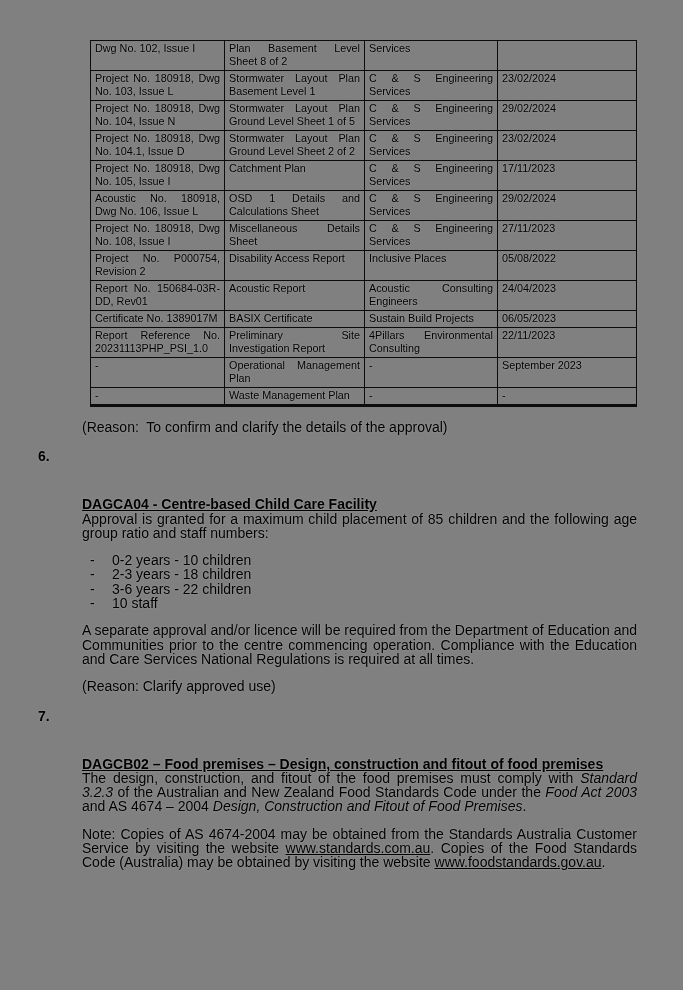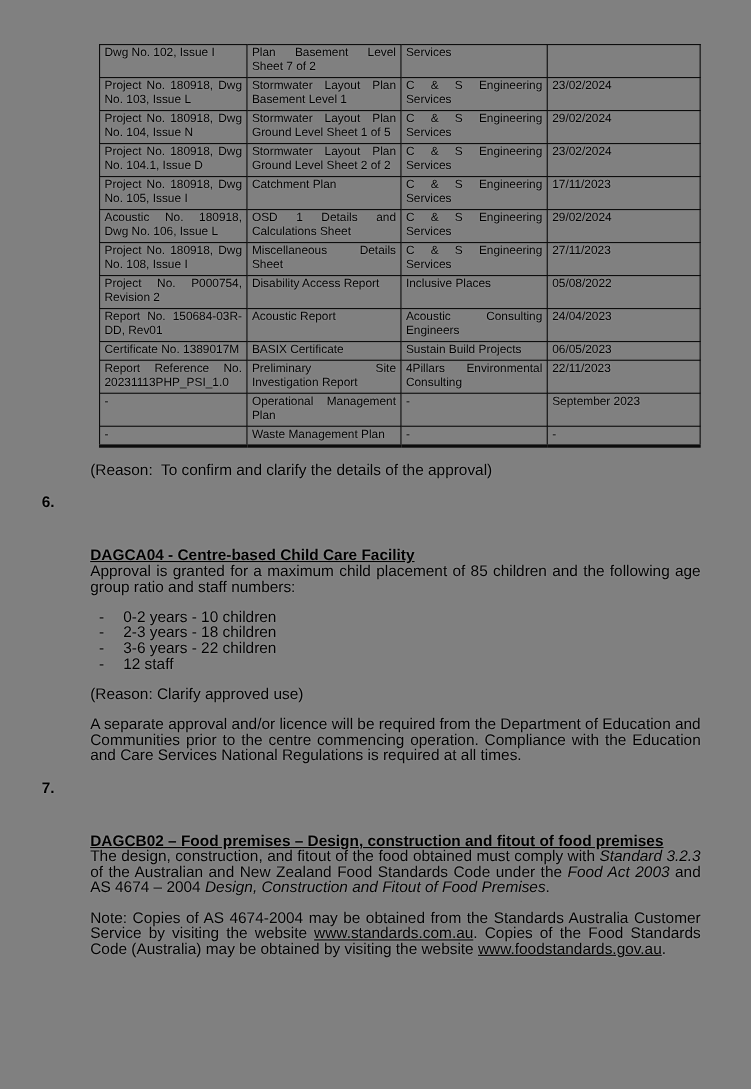--- a/index.html
+++ b/index.html
@@ -86,21 +86,21 @@
   <table class="plans">
     <colgroup>
         <col class="c1">
         <col class="c2">
         <col class="c3">
         <col class="c4">
       </colgroup>
     <tbody>
       <tr>
           <td>Dwg No. 102, Issue I</td>
-          <td>Plan Basement Level Sheet 7 of 2</td>
+          <td>Plan Basement Level Sheet 8 of 2</td>
           <td>Services</td>
           <td></td>
         </tr>
       <tr>
           <td>Project No. 180918, Dwg No. 103, Issue L</td>
           <td>Stormwater Layout Plan Basement Level 1</td>
           <td>C &amp; S Engineering Services</td>
           <td>23/02/2024</td>
         </tr>
       <tr>
@@ -187,30 +187,30 @@
         <div class="bullet-row">
             <span class="bullet-dash">-</span>
             <span>2-3 years - 18 children</span>
           </div>
         <div class="bullet-row">
             <span class="bullet-dash">-</span>
             <span>3-6 years - 22 children</span>
           </div>
         <div class="bullet-row">
             <span class="bullet-dash">-</span>
-            <span>12 staff</span>
+            <span>10 staff</span>
           </div>
       </div>
+      <p class="para gap">A separate approval and/or licence will be required from the Department of Education and Communities prior to the centre commencing operation. Compliance with the Education and Care Services National Regulations is required at all times.</p>
       <p class="para gap">(Reason: Clarify approved use)</p>
-      <p class="para gap">A separate approval and/or licence will be required from the Department of Education and Communities prior to the centre commencing operation. Compliance with the Education and Care Services National Regulations is required at all times.</p>
     </div>
   </div>
 
   <div class="bodytext condition">
     <div class="cond-num">7.</div>
     <div class="cond-body">
       <div class="cond-heading">DAGCB02 – Food premises – Design, construction and fitout of food premises</div>
-      <p class="para"><span>The design, construction, and fitout of the food obtained must comply with </span><span class="it">Standard 3.2.3</span><span> of the Australian and New Zealand Food Standards Code under the </span><span class="it">Food Act 2003</span><span> and AS 4674 – 2004 </span><span class="it">Design, Construction and Fitout of Food Premises</span><span>.</span></p>
+      <p class="para"><span>The design, construction, and fitout of the food premises must comply with </span><span class="it">Standard 3.2.3</span><span> of the Australian and New Zealand Food Standards Code under the </span><span class="it">Food Act 2003</span><span> and AS 4674 – 2004 </span><span class="it">Design, Construction and Fitout of Food Premises</span><span>.</span></p>
       <p class="para gap"><span>Note: Copies of AS 4674-2004 may be obtained from the Standards Australia Customer Service by visiting the website </span><span class="doclink">www.standards.com.au</span><span>. Copies of the Food Standards Code (Australia) may be obtained by visiting the website </span><span class="doclink">www.foodstandards.gov.au</span><span>.</span></p>
     </div>
   </div>
 
 </div>
 
 </body></html>

